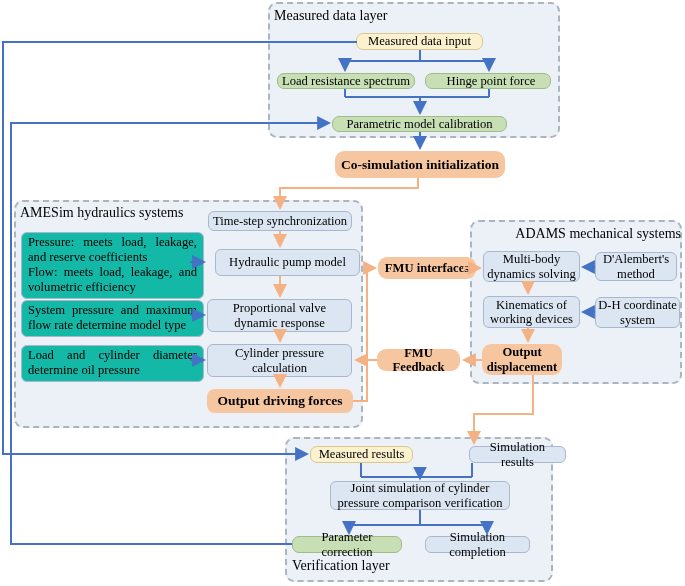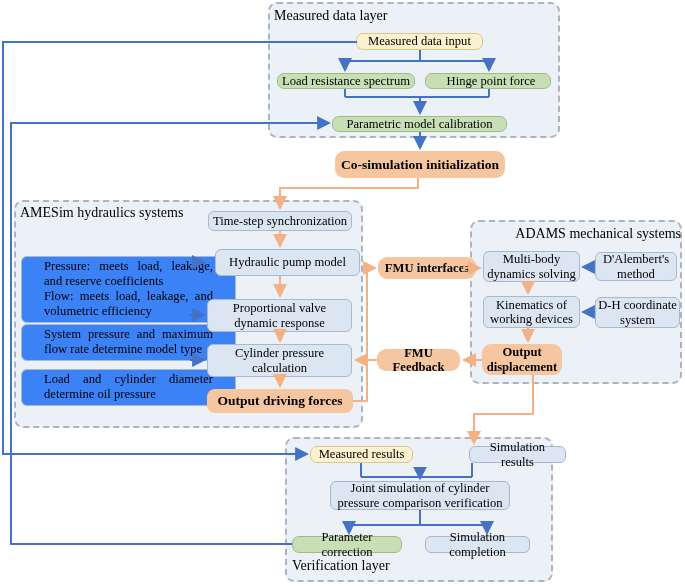--- a/index.html
+++ b/index.html
@@ -11,22 +11,22 @@
   .panel-title{position:absolute;font-weight:normal;font-size:14px;white-space:nowrap;}
   .node{
     position:absolute;box-sizing:border-box;display:flex;align-items:center;justify-content:center;
     text-align:center;font-size:12.6px;line-height:1.12;border-radius:6px;padding:0 2px;
   }
   .bluebox{background:#DCE6F2;border:1px solid #A9B8CE;}
   .greenbox{background:#C8DFB5;border:1px solid #9FBC88;border-radius:7px;}
   .yellowbox{background:#FBF1CE;border:1px solid #D8C890;border-radius:7px;}
   .orangebox{background:#F6C6A1;border:none;border-radius:9px;font-weight:bold;}
   .note{
-    display:block;text-align:justify;padding:2px 22px;line-height:1.18;font-size:12.6px;
-    background:#3b82f6;border:1px solid #A9B8CE;border-radius:6px;margin-top:24px;
+    display:block;text-align:justify;padding:2px 6px;line-height:1.18;font-size:12.6px;
+    background:#14b8a6;border:1px solid #A9B8CE;border-radius:6px;
   }
   svg.wires{position:absolute;left:0;top:0;pointer-events:none;z-index:5;}
   .node,.panel-title{z-index:3;}
 </style>
 </head>
 <body>
 
 <div id="stage">
 
   <div class="panel" style="left:268px;top:2px;width:292px;height:136px;"></div>

